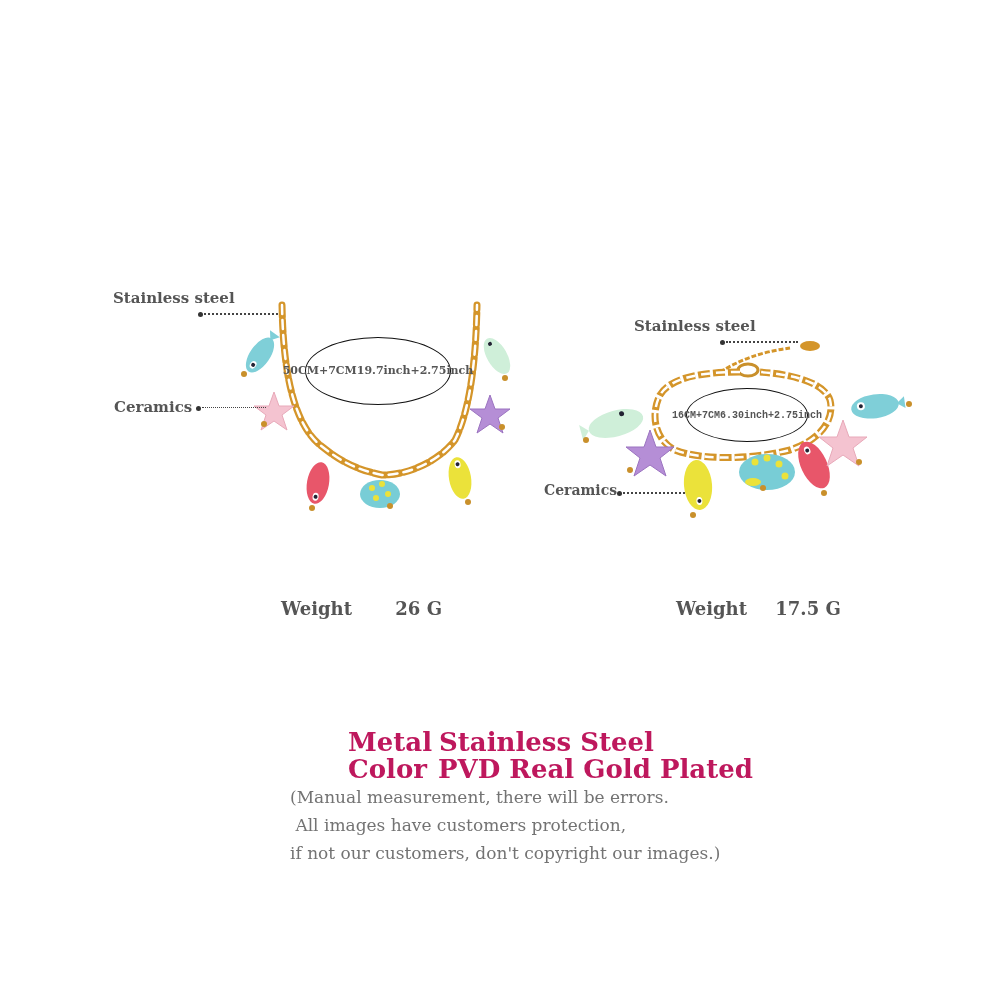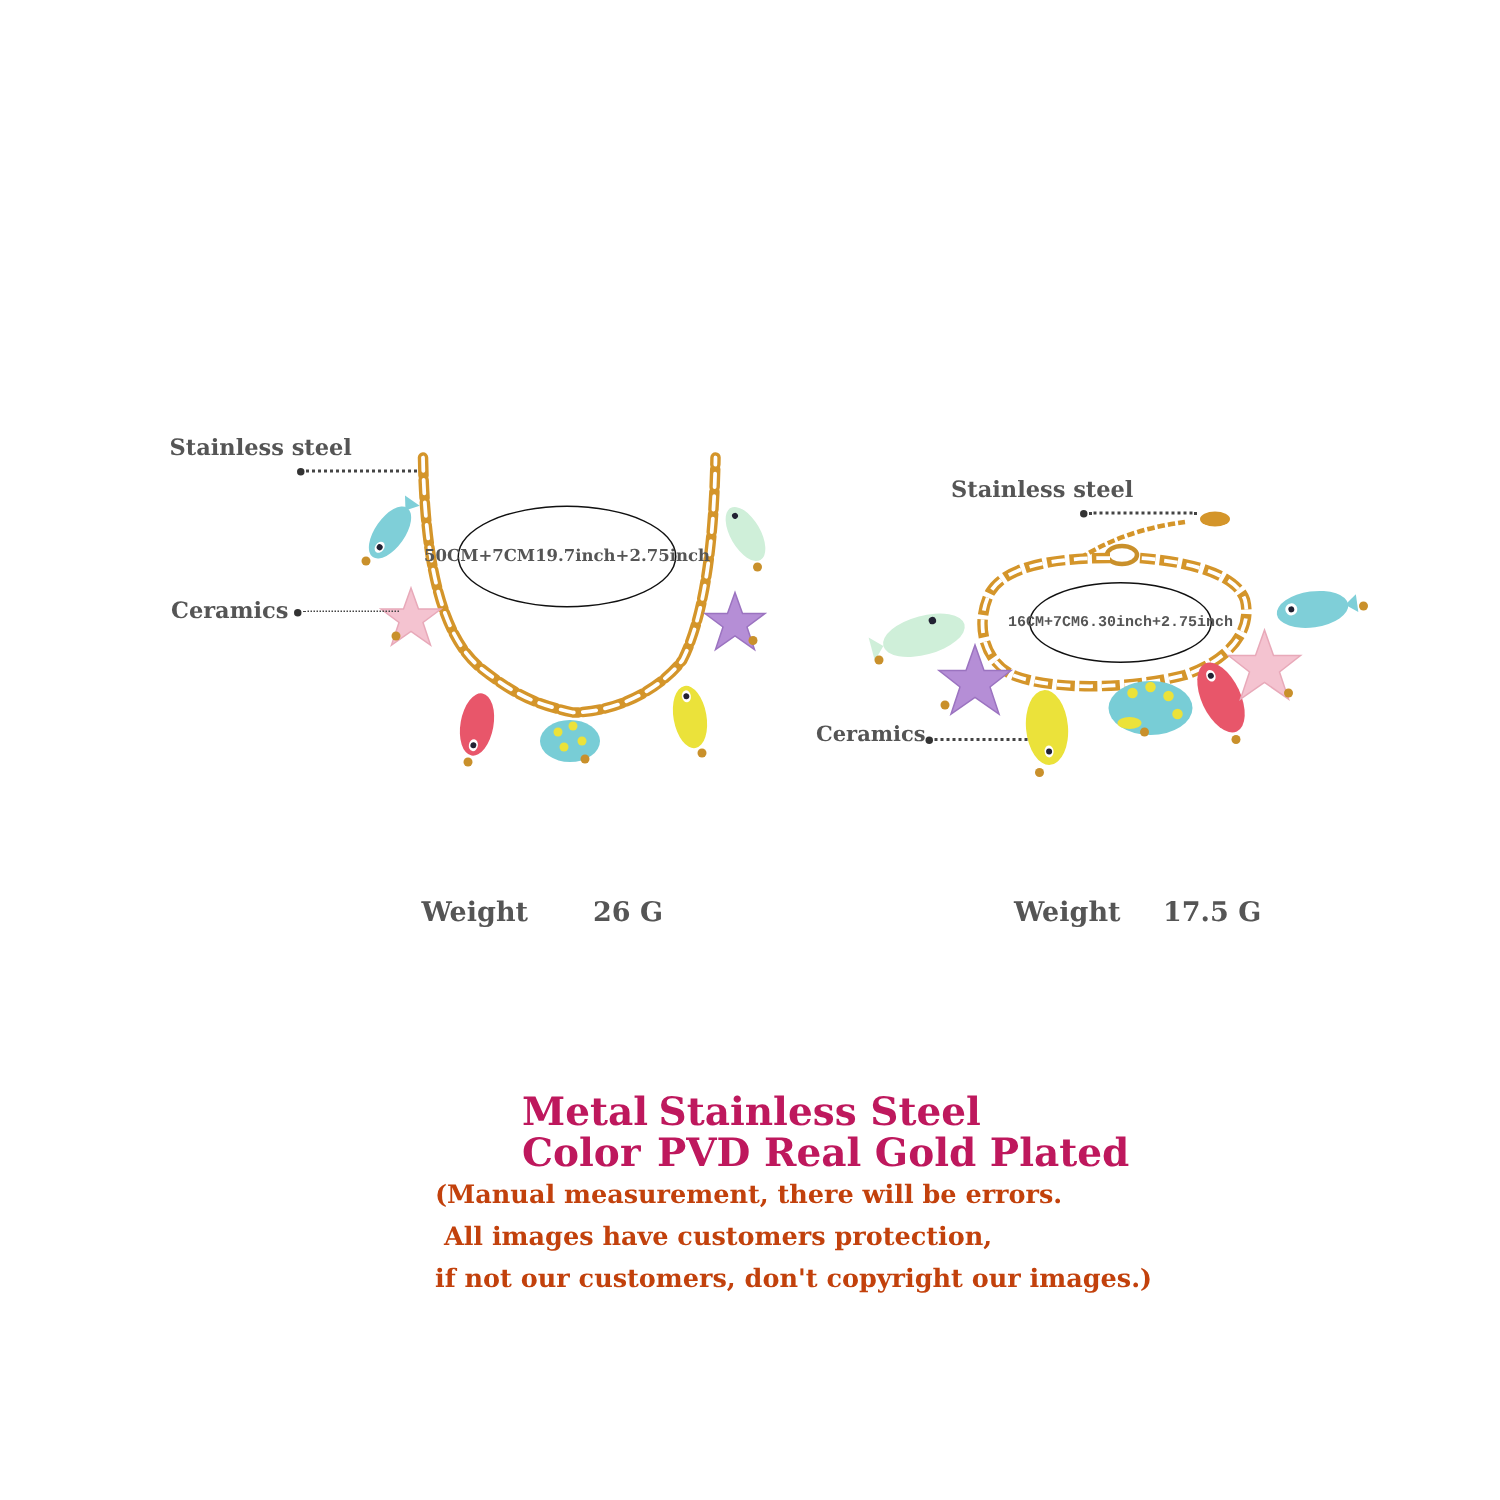--- a/index.html
+++ b/index.html
@@ -4,21 +4,21 @@
 <style>
   html, body { margin: 0; padding: 0; background: #ffffff; }
   body { width: 1000px; height: 1000px; position: relative; overflow: hidden; font-family: "DejaVu Serif", "Liberation Serif", serif; color: #555555; }
   .abs { position: absolute; }
   .label { font-weight: bold; font-size: 15px; color: #555; white-space: nowrap; }
   .dotline { position: absolute; height: 0; border-top: 2px dotted #444; }
   .dot { position: absolute; width: 5px; height: 5px; border-radius: 50%; background: #333; }
   .ellipse { position: absolute; border: 1.5px solid #111; border-radius: 50%; display: flex; flex-direction: row; align-items: center; justify-content: center; font-weight: bold; color: #555; text-align: center; }
   .weight { font-weight: bold; font-size: 18px; color: #555; white-space: nowrap; }
   .spec { font-weight: bold; font-size: 26px; color: #be185d; white-space: nowrap; }
-  .note { font-weight: bold; font-size: 17px; color: #c2410c; white-space: nowrap; }
+  .note { font-weight: normal; font-size: 17px; color: #737373; white-space: nowrap; }
   svg { position: absolute; overflow: visible; }
 </style>
 </head>
 <body>
 
 <div>
 
   <svg width="1000" height="1000" style="left:0;top:0;">
     <path d="M282 305 C 283 360, 290 420, 320 445 C 345 465, 360 470, 382 475 C 410 475, 440 460, 455 440 C 470 410, 476 360, 477 305" fill="none" stroke="#D4952A" stroke-width="7" stroke-dasharray="12 3" stroke-linecap="round"></path>
     <path d="M282 305 C 283 360, 290 420, 320 445 C 345 465, 360 470, 382 475 C 410 475, 440 460, 455 440 C 470 410, 476 360, 477 305" fill="none" stroke="#ffffff" stroke-width="2.5" stroke-dasharray="9 6" stroke-linecap="round"></path>

